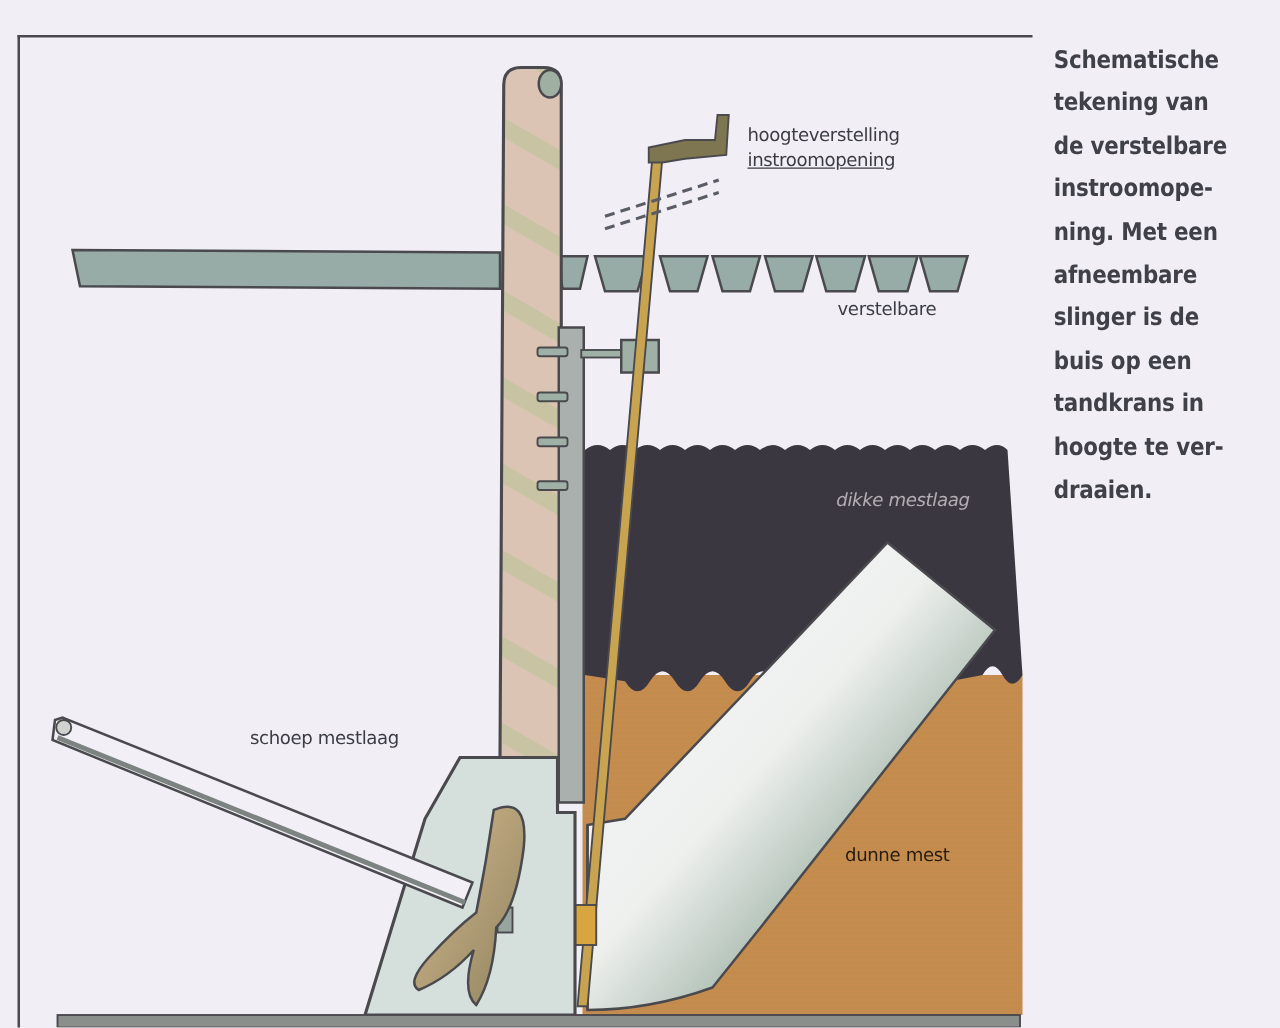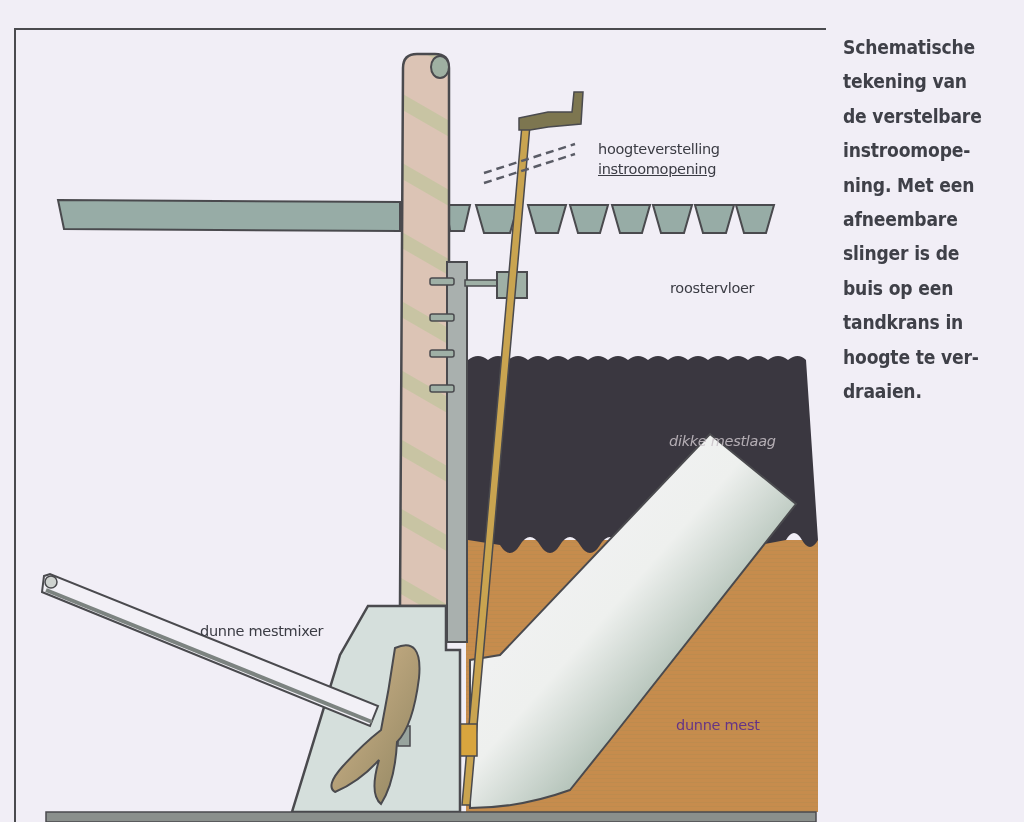--- a/index.html
+++ b/index.html
@@ -22,24 +22,23 @@
     font-weight: bold; font-size: 19.5px; line-height: 34.4px;
     color: #3f4048; letter-spacing: -0.2px;
     transform: scaleX(0.88); transform-origin: left top;
     white-space: nowrap;
   }
   .caption span { display: block; }
   .label {
     position: absolute; font-family: "DejaVu Sans", sans-serif;
     font-size: 14.5px; color: #3b3c44; letter-spacing: -0.3px;
     white-space: nowrap;
-    margin-top: 40px;
   }
   .label.light { color: #c9c2c8; opacity: 0.85; font-style: italic; }
-  .label.cream { color: #4c1d95; opacity: 0.8; }
+  .label.cream { color: #000000; opacity: 0.8; }
 </style>
 </head>
 <body>
 
 <div class="diagram-frame"></div>
 
 <svg class="scene" width="1024" height="822" viewBox="0 0 1024 822">
   <defs>
     <linearGradient id="pipeGrad" x1="0" y1="0" x2="1" y2="1">
       <stop offset="0" stop-color="#f6f4fa"></stop>
@@ -146,24 +145,24 @@
     <path d="M395,648 q28,-12 24,30 q-6,48 -22,64 q-2,40 -16,62 q-12,-10 -2,-44 q-20,22 -44,32 q-10,-6 8,-26 q20,-22 38,-36 q8,-40 14,-82 Z" fill="url(#propGrad)" stroke="#4a4a4e" stroke-width="2"></path>
   </g>
 
   <g>
     <rect x="46" y="812" width="770" height="10" fill="#8a8f8c" stroke="#4a4a4e" stroke-width="1.5"></rect>
   </g>
 </svg>
 
 <div class="label" style="left:598px; top:101px;">hoogteverstelling</div>
 <div class="label" style="left:598px; top:121px;text-decoration:underline;">instroomopening</div>
-<div class="label" style="left:670px; top:240px;">roostervloer</div>
+<div class="label" style="left:670px; top:240px;">verstelbare</div>
 <div class="label light" style="left:669px; top:393px;">dikke mestlaag</div>
 <div class="label cream" style="left:676px; top:677px;">dunne mest</div>
-<div class="label" style="left:200px; top:583px;">dunne mestmixer</div>
+<div class="label" style="left:200px; top:583px;">schoep mestlaag</div>
 
 <div class="caption">
   <span>Schematische</span>
   <span>tekening van</span>
   <span>de verstelbare</span>
   <span>instroomope-</span>
   <span>ning. Met een</span>
   <span>afneembare</span>
   <span>slinger is de</span>
   <span>buis op een</span>

